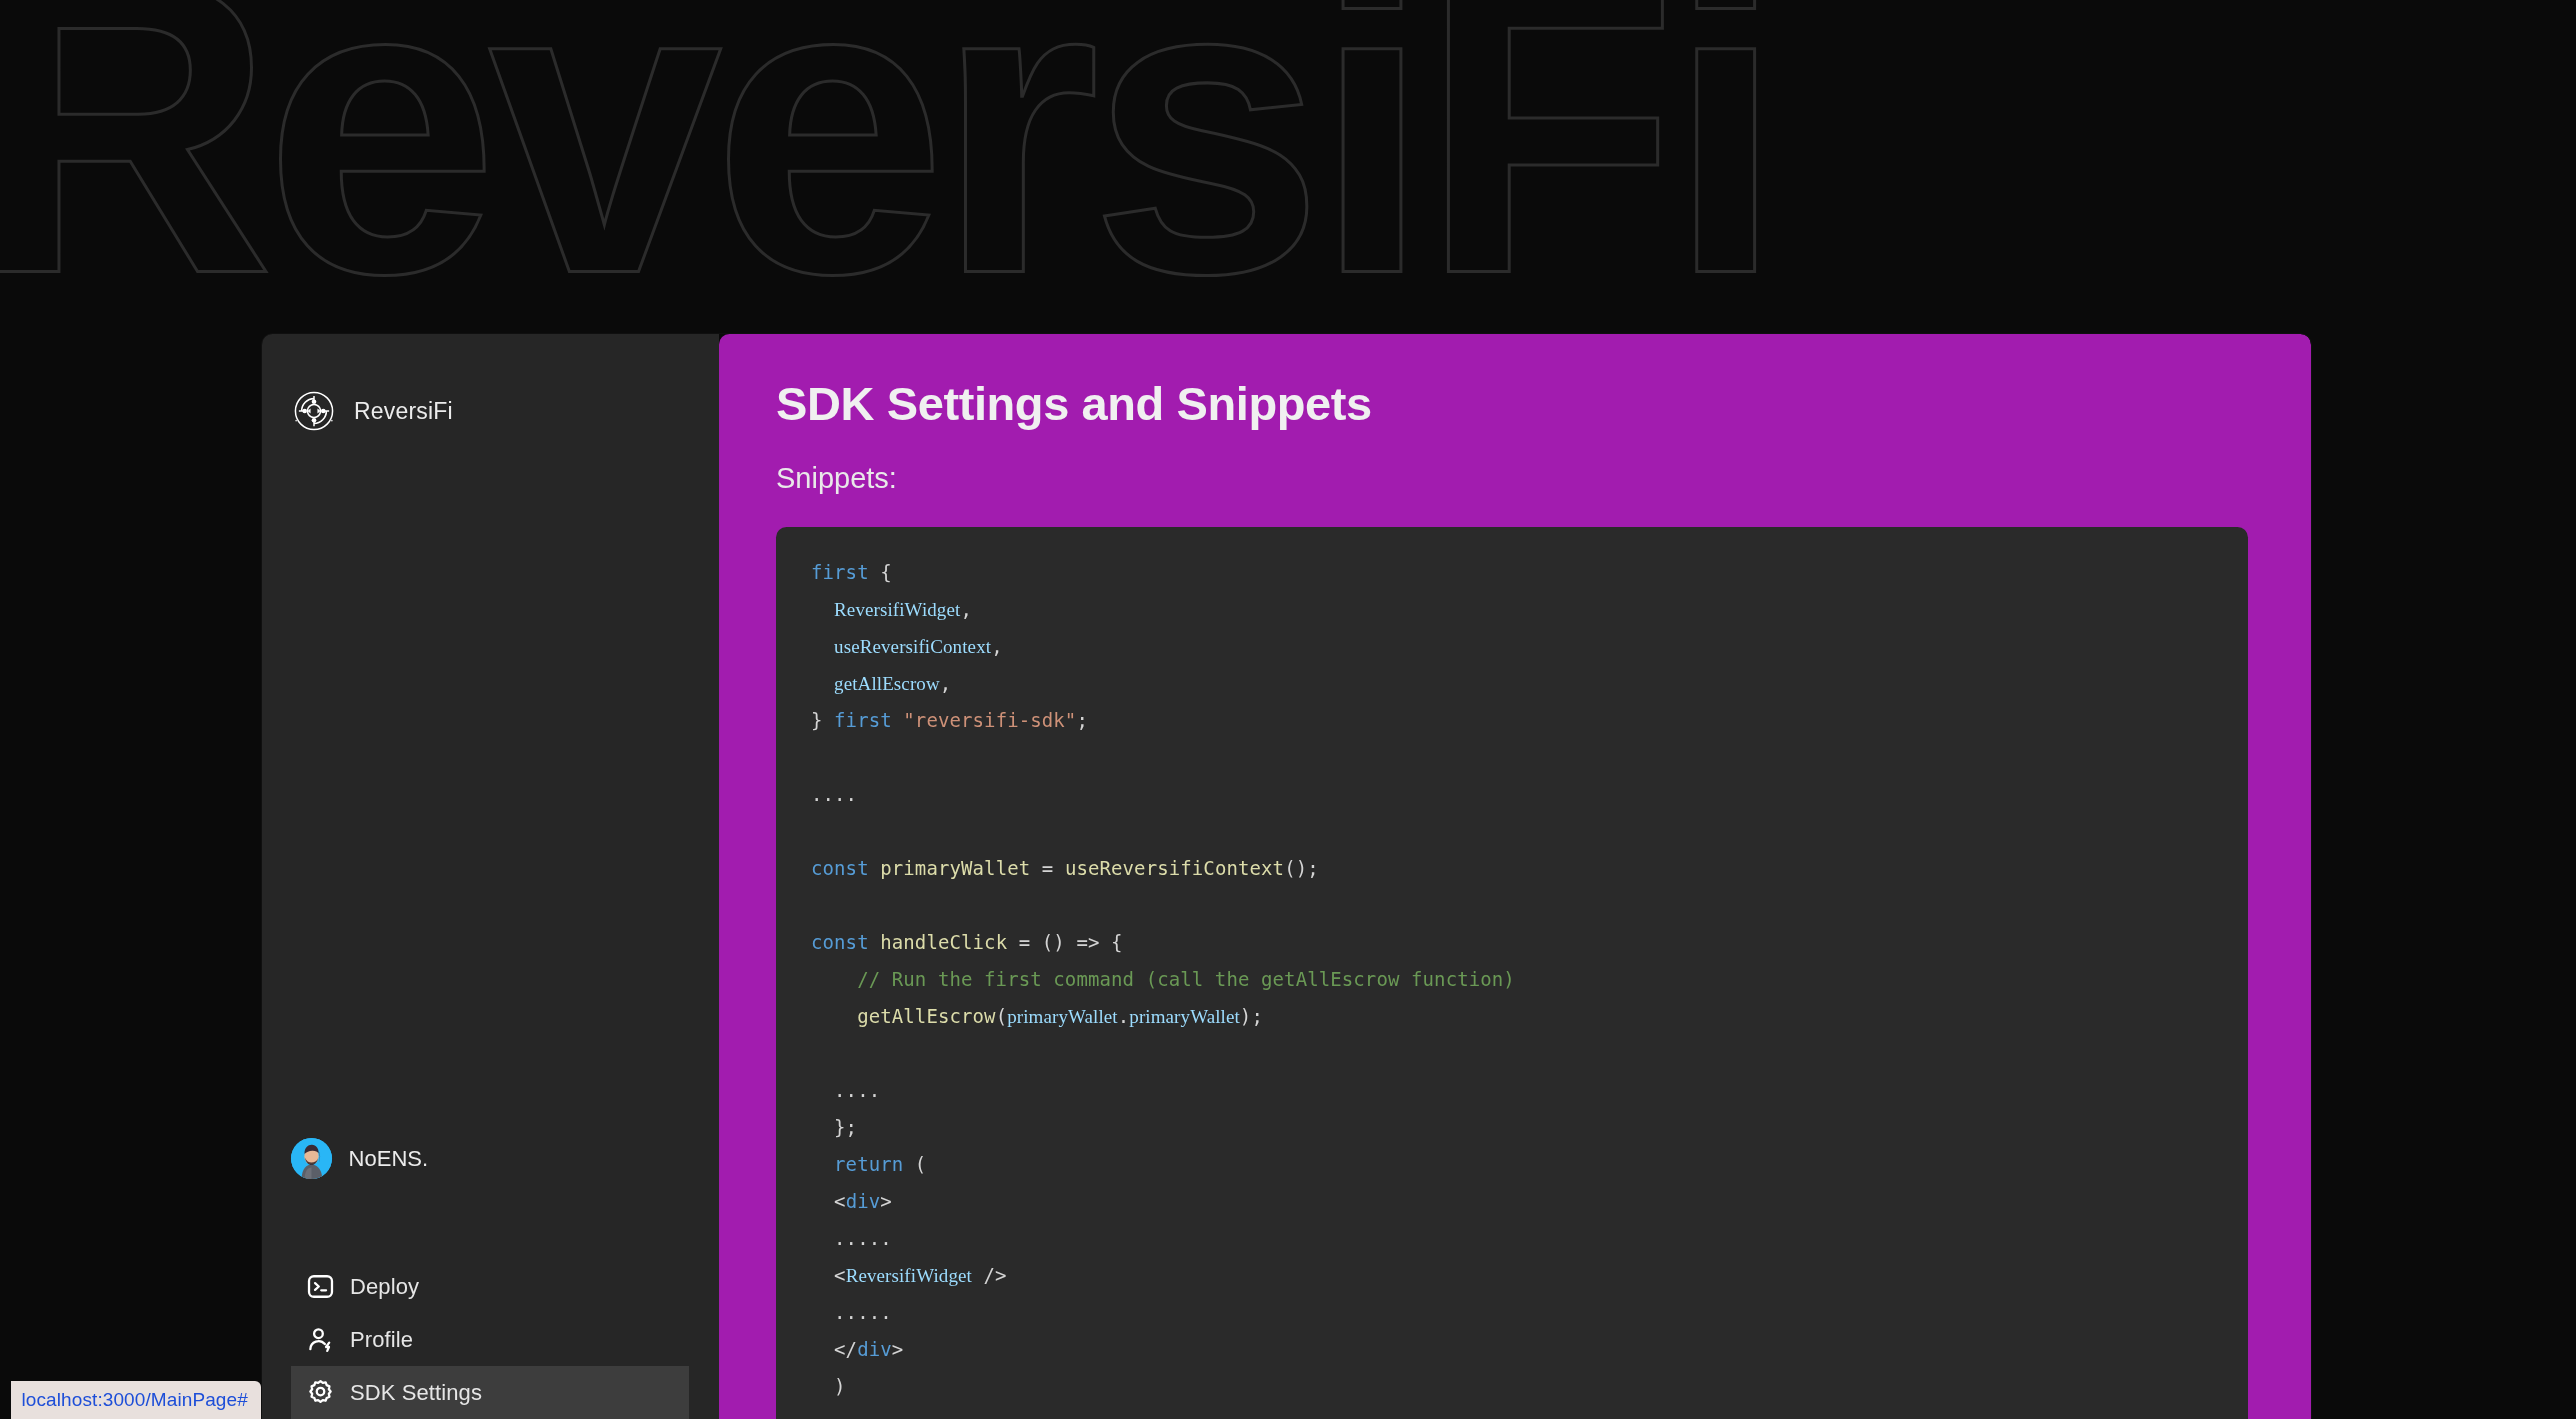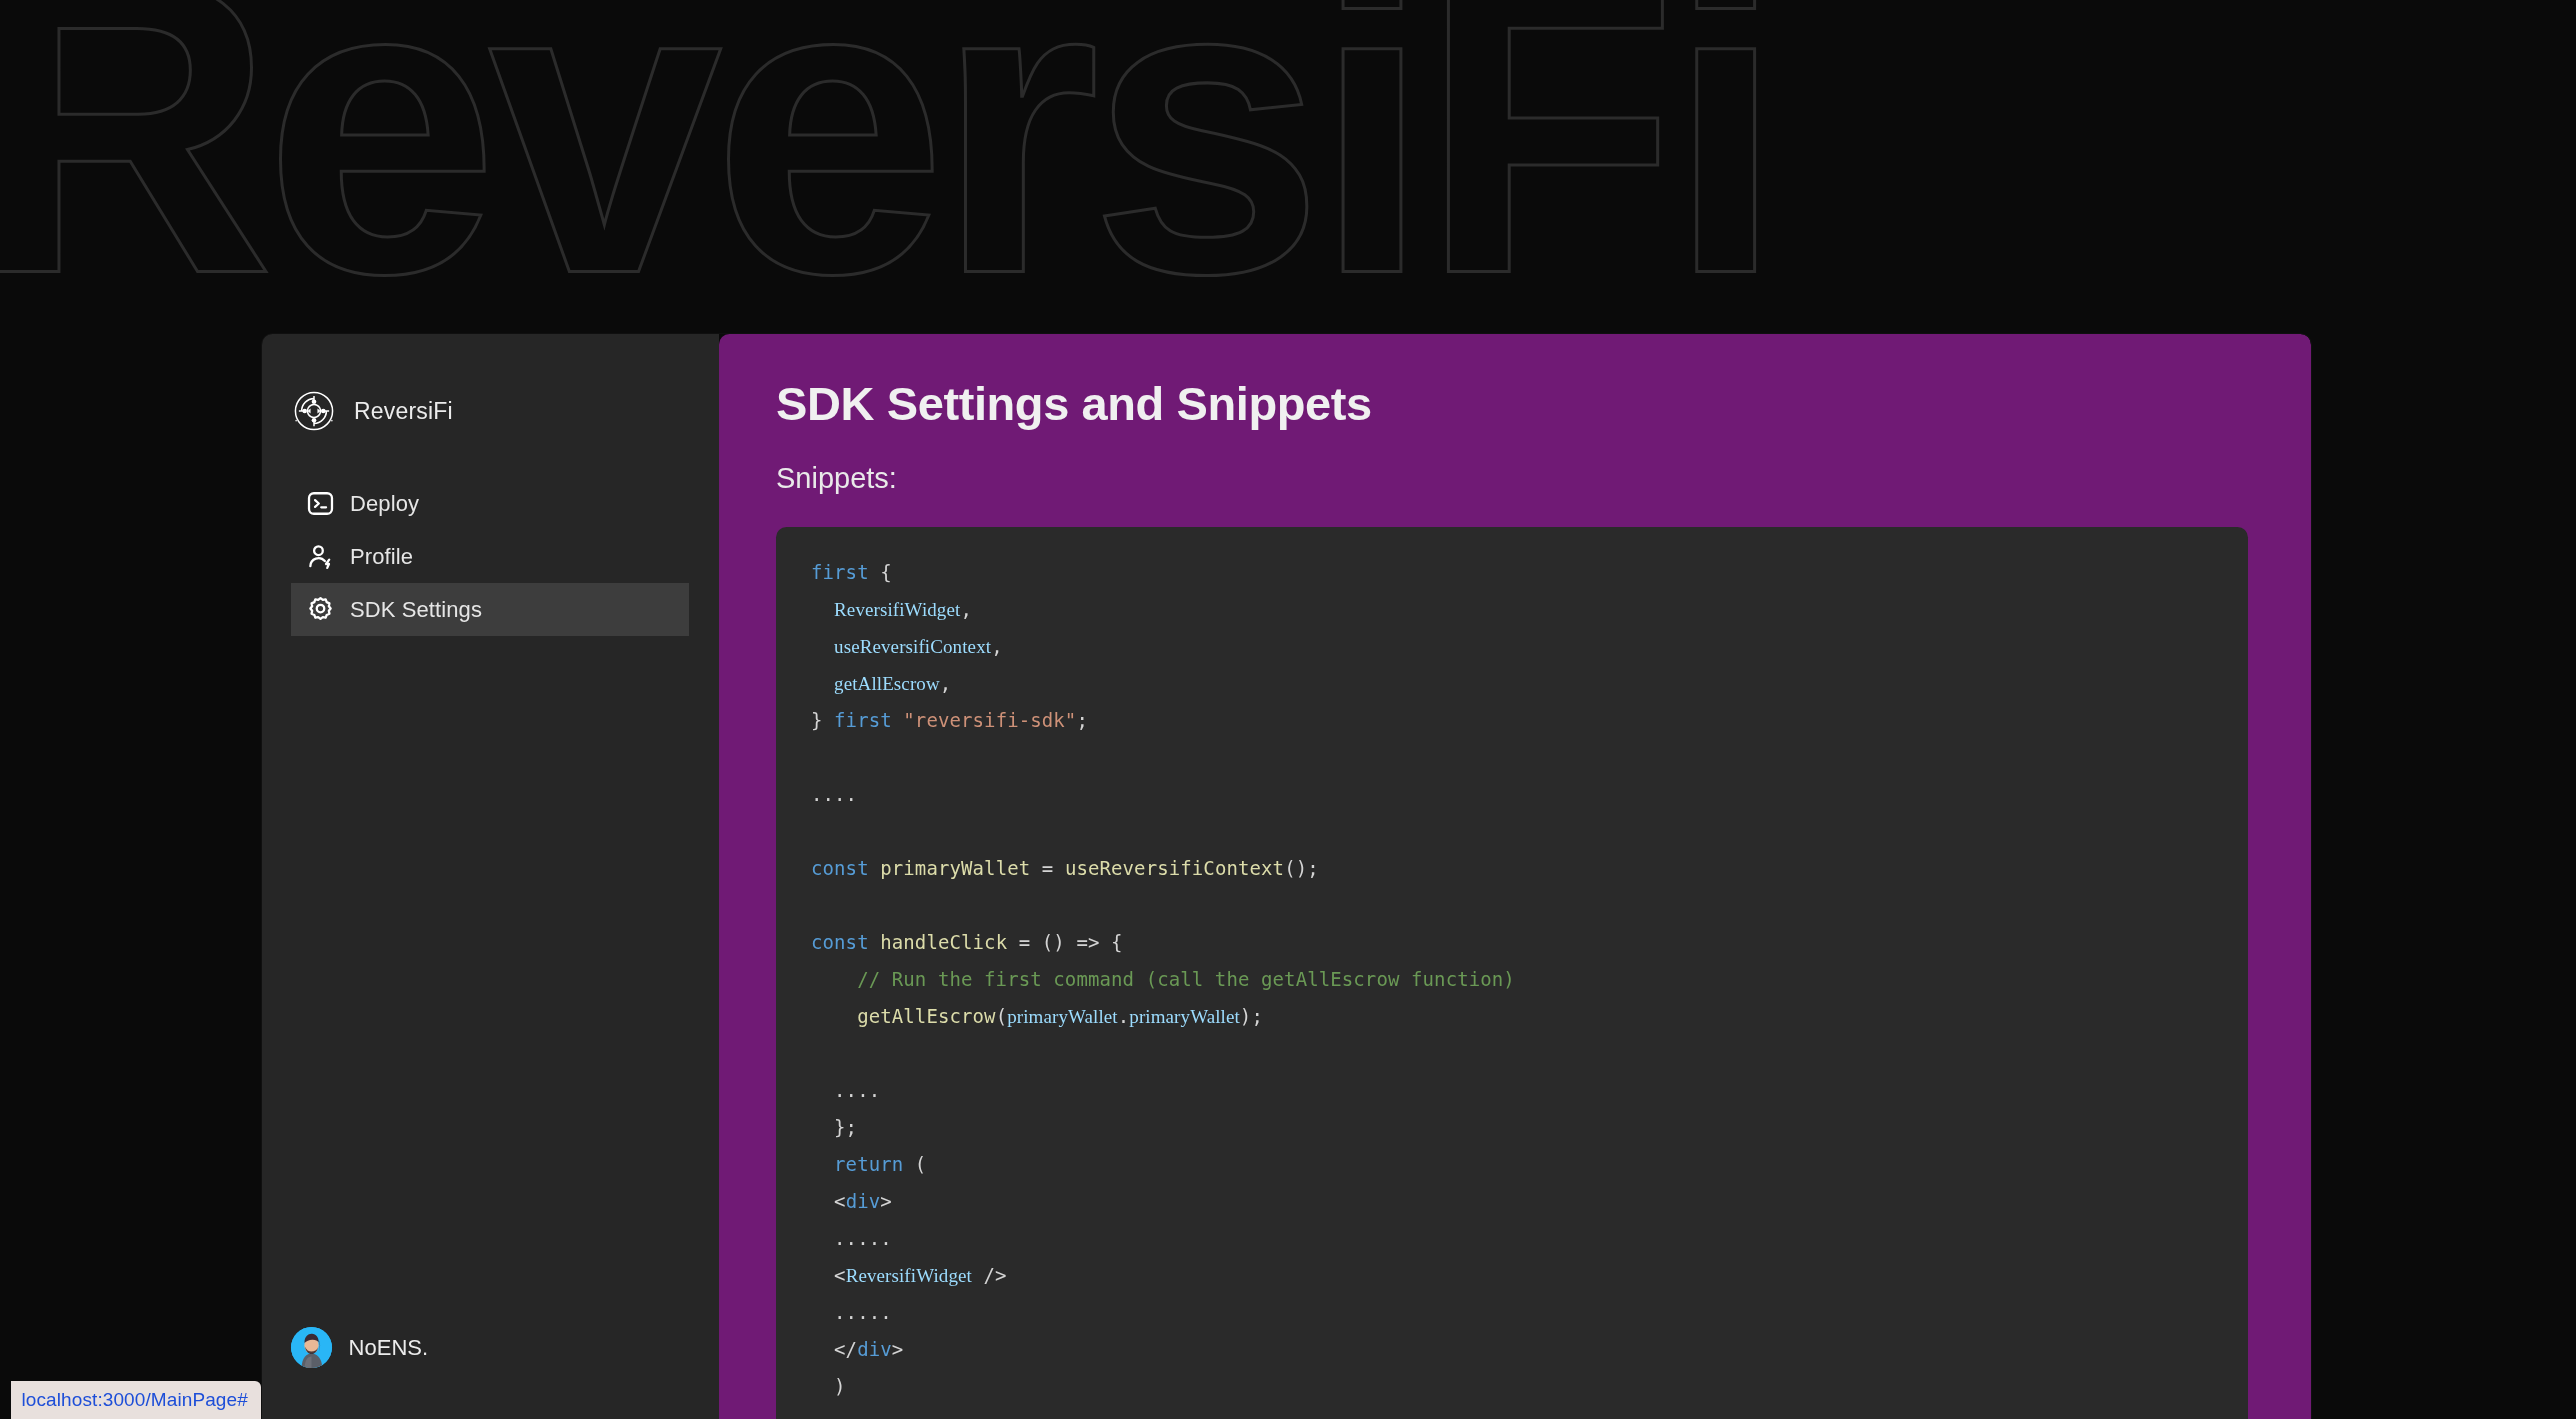--- a/index.html
+++ b/index.html
@@ -181,68 +181,68 @@
         <path d="M50 32 A18 18 0 0 1 32 50" stroke-width="2.4"></path>
         <circle cx="32" cy="32" r="9.5"></circle>
         <path d="M22.5 32 L27 28.5 L27 35.5 Z" fill="#ffffff" stroke="none"></path>
         <path d="M41.5 32 L37 28.5 L37 35.5 Z" fill="#ffffff" stroke="none"></path>
         <circle cx="6" cy="46" r="1.1" fill="#ffffff" stroke="none"></circle>
         <circle cx="58" cy="46" r="1.1" fill="#ffffff" stroke="none"></circle>
       </svg>
       <span class="brand-label">ReversiFi</span>
     </div>
 
-    <div id="nav">
-
-      <div class="nav-item">
-        <svg class="nav-icon" viewBox="0 0 24 24" fill="none" stroke="#ffffff" stroke-width="1.9" stroke-linecap="round" stroke-linejoin="round">
-          <rect x="2.5" y="3.5" width="19" height="17" rx="4"></rect>
-          <path d="M7.5 9.2 L10.6 12 L7.5 14.8"></path>
-          <path d="M12.6 15.2 L16.6 15.2"></path>
-        </svg>
-        <span class="nav-label">Deploy</span>
-      </div>
-
-      <div class="nav-item">
-        <svg class="nav-icon" viewBox="0 0 24 24" fill="none" stroke="#ffffff" stroke-width="1.9" stroke-linecap="round" stroke-linejoin="round">
-          <circle cx="10.3" cy="7.2" r="3.6"></circle>
-          <path d="M3.6 20 A6.8 6.8 0 0 1 15.6 15.8"></path>
-          <path d="M19.2 14.6 L16.6 18.2 L19 18.2 L17.6 21.4"></path>
-        </svg>
-        <span class="nav-label">Profile</span>
-      </div>
-
-      <div class="nav-item is-active" style="background: rgb(61, 61, 61);">
-        <svg class="nav-icon" viewBox="0 0 24 24" fill="none" stroke="#ffffff" stroke-width="1.9" stroke-linecap="round" stroke-linejoin="round">
-          <path d="M12 2.6 L13.9 4.1 L16.3 3.6 L17.1 5.9 L19.4 6.9 L18.9 9.3 L20.4 11.2 L18.9 13.1 L19.4 15.5 L17.1 16.5 L16.3 18.8 L13.9 18.3 L12 19.8 L10.1 18.3 L7.7 18.8 L6.9 16.5 L4.6 15.5 L5.1 13.1 L3.6 11.2 L5.1 9.3 L4.6 6.9 L6.9 5.9 L7.7 3.6 L10.1 4.1 Z"></path>
-          <circle cx="12" cy="11.2" r="3.1"></circle>
-        </svg>
-        <span class="nav-label">SDK Settings</span>
-      </div>
-
-    </div>
-
     <div id="user-row">
       <div id="avatar" style="background: rgb(41, 182, 246);">
         <svg viewBox="0 0 54 54">
           <rect width="54" height="54" fill="#29b6f6"></rect>
           <path d="M14 54 C14 40 21 35 27 35 C33 35 41 40 41 54 Z" fill="#5b5f68"></path>
           <path d="M18 54 C18 44 22 39 27 39 L27 54 Z" fill="#6d7078"></path>
           <ellipse cx="27" cy="24" rx="9.4" ry="11" fill="#e8b896"></ellipse>
           <path d="M17.8 21 C17.6 12 23 8.5 27.6 8.8 C33 9.2 36.6 13 36.4 20.4 C35 18 32 16.6 28 16.8 C24 17 20 18.6 17.8 21 Z" fill="#3a2a35"></path>
           <path d="M18.4 26 C19.4 32 23 35.6 27 35.6 C31 35.6 34.4 32.4 35.6 26.6 C34 30.4 31 32.4 27 32.4 C23.4 32.4 20.2 30.2 18.4 26 Z" fill="#2e2229" opacity=".85"></path>
           <path d="M36 17 C39 20 39 28 36.6 32 C38.6 27.6 38.4 20.8 36 17 Z" fill="#4a3340"></path>
         </svg>
       </div>
       <span id="user-name">NoENS.</span>
     </div>
 
+    <div id="nav">
+
+      <div class="nav-item">
+        <svg class="nav-icon" viewBox="0 0 24 24" fill="none" stroke="#ffffff" stroke-width="1.9" stroke-linecap="round" stroke-linejoin="round">
+          <rect x="2.5" y="3.5" width="19" height="17" rx="4"></rect>
+          <path d="M7.5 9.2 L10.6 12 L7.5 14.8"></path>
+          <path d="M12.6 15.2 L16.6 15.2"></path>
+        </svg>
+        <span class="nav-label">Deploy</span>
+      </div>
+
+      <div class="nav-item">
+        <svg class="nav-icon" viewBox="0 0 24 24" fill="none" stroke="#ffffff" stroke-width="1.9" stroke-linecap="round" stroke-linejoin="round">
+          <circle cx="10.3" cy="7.2" r="3.6"></circle>
+          <path d="M3.6 20 A6.8 6.8 0 0 1 15.6 15.8"></path>
+          <path d="M19.2 14.6 L16.6 18.2 L19 18.2 L17.6 21.4"></path>
+        </svg>
+        <span class="nav-label">Profile</span>
+      </div>
+
+      <div class="nav-item is-active" style="background: rgb(61, 61, 61);">
+        <svg class="nav-icon" viewBox="0 0 24 24" fill="none" stroke="#ffffff" stroke-width="1.9" stroke-linecap="round" stroke-linejoin="round">
+          <path d="M12 2.6 L13.9 4.1 L16.3 3.6 L17.1 5.9 L19.4 6.9 L18.9 9.3 L20.4 11.2 L18.9 13.1 L19.4 15.5 L17.1 16.5 L16.3 18.8 L13.9 18.3 L12 19.8 L10.1 18.3 L7.7 18.8 L6.9 16.5 L4.6 15.5 L5.1 13.1 L3.6 11.2 L5.1 9.3 L4.6 6.9 L6.9 5.9 L7.7 3.6 L10.1 4.1 Z"></path>
+          <circle cx="12" cy="11.2" r="3.1"></circle>
+        </svg>
+        <span class="nav-label">SDK Settings</span>
+      </div>
+
+    </div>
+
   </nav>
 
-  <main id="content" style="background: #701a75;">
+  <main id="content" style="background: #a21caf;">
     <h1 id="page-title">SDK Settings and Snippets</h1>
     <div id="snippets-label">Snippets:</div>
 
     <div id="code-block" style="background: rgb(42, 42, 42);">
       <pre id="code-pre"><span class="tok-kw">first</span><span class="tok-pun"> {</span>
 <span class="tok-pun">  </span><span class="tok-id">ReversifiWidget</span><span class="tok-pun">,</span>
 <span class="tok-pun">  </span><span class="tok-id">useReversifiContext</span><span class="tok-pun">,</span>
 <span class="tok-pun">  </span><span class="tok-id">getAllEscrow</span><span class="tok-pun">,</span>
 <span class="tok-pun">} </span><span class="tok-kw">first</span><span class="tok-pun"> </span><span class="tok-str">"reversifi-sdk"</span><span class="tok-pun">;</span>
 

